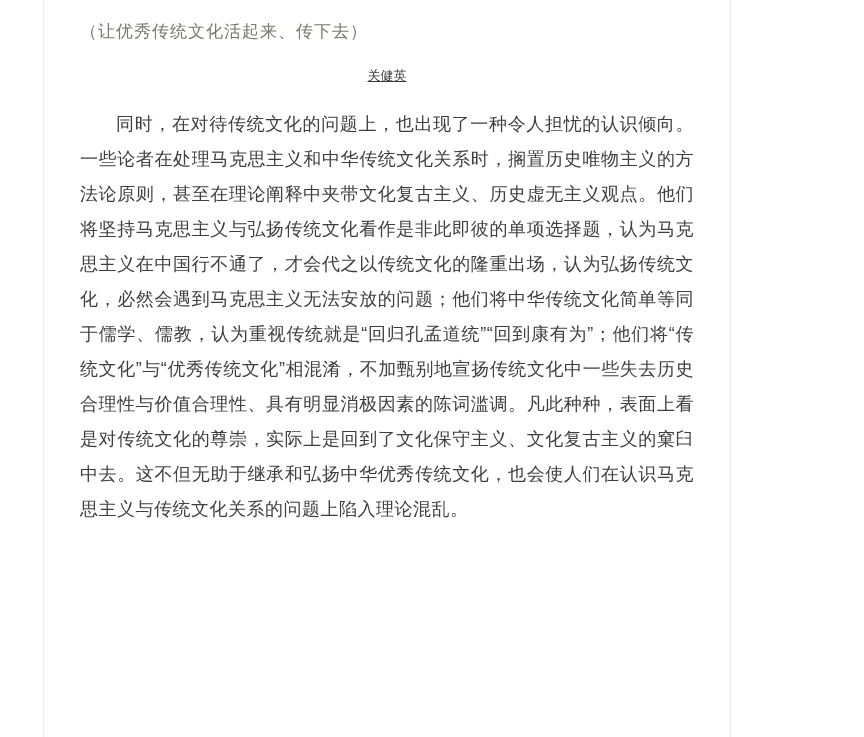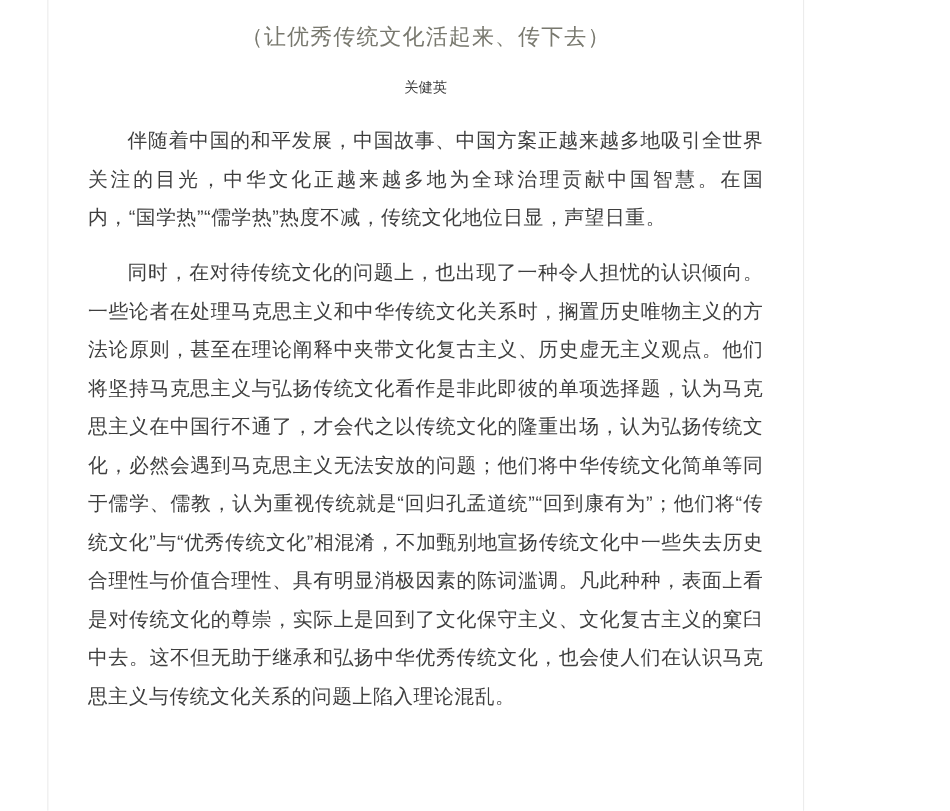--- a/index.html
+++ b/index.html
@@ -31,40 +31,40 @@
   .article {
     position: absolute;
     left: 44px;
     top: 0;
     width: 686px;
     box-sizing: border-box;
     padding: 14px 36px 0 36px;
   }
   .kicker {
     margin-top: 6px;
-    text-align: center;
     font-family: "Liberation Serif", "DejaVu Serif", serif;
-    font-size: 20px;
+    font-size: 17px;
     letter-spacing: 1px;
     color: #78786e;
   }
   .title {
     margin: 18px 0 0 0;
     text-align: center;
     font-size: 25px;
     line-height: 29px;
     font-weight: bold;
     letter-spacing: 0.5px;
     color: #0d0d0d;
   }
   .author {
     margin-top: 24px;
     text-align: center;
     font-size: 13px;
     color: #3c3c3c;
+    text-decoration: underline;
   }
   .meta {
     margin-top: 18px;
     display: flex;
     justify-content: center;
     align-items: baseline;
     gap: 50px;
     font-size: 13px;
     color: #4a4a4a;
   }
@@ -93,17 +93,16 @@
   <div class="col-line right"></div>
 
   <article class="article">
     <div class="kicker">（让优秀传统文化活起来、传下去）</div>
 
 
     <div class="author">关健英</div>
 
 
     <div class="body">
-      <p>伴随着中国的和平发展，中国故事、中国方案正越来越多地吸引全世界关注的目光，中华文化正越来越多地为全球治理贡献中国智慧。在国内，“国学热”“儒学热”热度不减，传统文化地位日显，声望日重。</p>
       <p>同时，在对待传统文化的问题上，也出现了一种令人担忧的认识倾向。一些论者在处理马克思主义和中华传统文化关系时，搁置历史唯物主义的方法论原则，甚至在理论阐释中夹带文化复古主义、历史虚无主义观点。他们将坚持马克思主义与弘扬传统文化看作是非此即彼的单项选择题，认为马克思主义在中国行不通了，才会代之以传统文化的隆重出场，认为弘扬传统文化，必然会遇到马克思主义无法安放的问题；他们将中华传统文化简单等同于儒学、儒教，认为重视传统就是“回归孔孟道统”“回到康有为”；他们将“传统文化”与“优秀传统文化”相混淆，不加甄别地宣扬传统文化中一些失去历史合理性与价值合理性、具有明显消极因素的陈词滥调。凡此种种，表面上看是对传统文化的尊崇，实际上是回到了文化保守主义、文化复古主义的窠臼中去。这不但无助于继承和弘扬中华优秀传统文化，也会使人们在认识马克思主义与传统文化关系的问题上陷入理论混乱。</p>
     </div>
   </article>
 </div>
 
 </body></html>

